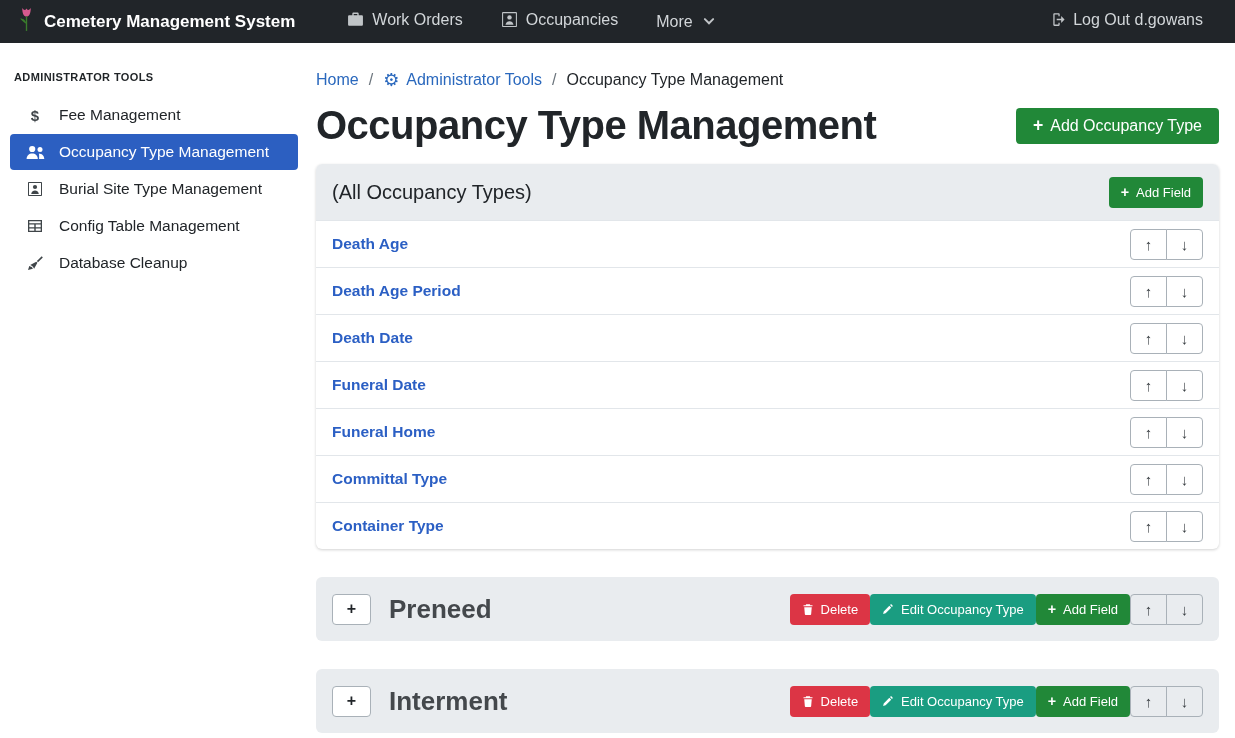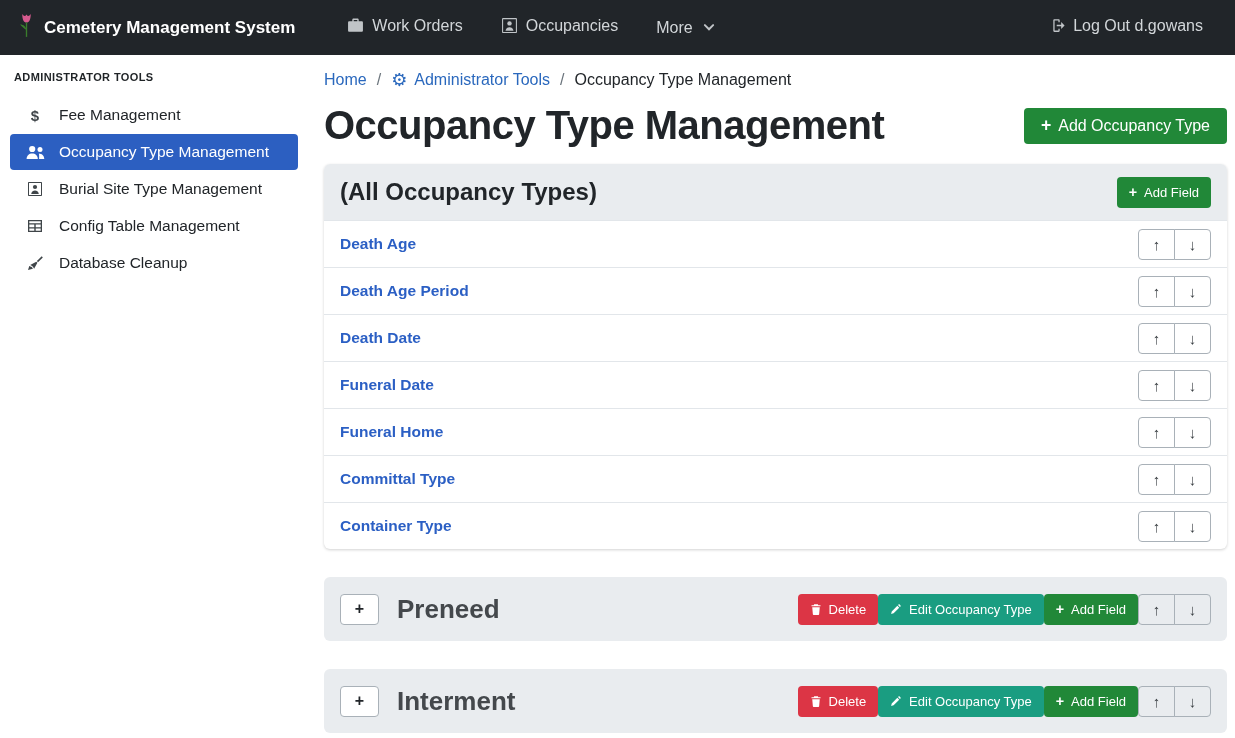--- a/index.html
+++ b/index.html
@@ -1,20 +1,20 @@
 <!DOCTYPE html>
 <html><head>
 <meta charset="utf-8">
 <style>
   * { margin:0; padding:0; box-sizing:border-box; }
   html,body { width:1235px; height:738px; overflow:hidden; background:#fff;
     font-family:"Liberation Sans","DejaVu Sans",sans-serif; color:#212529; }
 
   
-  .navbar { display:flex; align-items:center; height:55px; background:#212529;
+  .navbar { display:flex; align-items:center; height:43px; background:#212529;
     padding:0 18px; gap:10px; }
   .brand { display:flex; align-items:center; gap:9px; color:#fff; font-weight:700;
     font-size:17px; margin-right:28px; cursor:pointer; }
   .nav-link { display:flex; gap:8px; color:#d2d6d9; font-size:16px;
     padding:8px 14px; cursor:pointer; text-decoration:none; }
   .nav-link svg { opacity:.9; }
   .nav-spacer { flex:1; }
   .chev { display:inline-block; margin-left:2px; }
 
   
@@ -23,21 +23,21 @@
   .sidebar-heading { font-size:11px; font-weight:700; letter-spacing:.4px;
     color:#1f2326; margin:2px 0 14px 4px; }
   .side-item { display:flex; align-items:center; gap:13px; padding:9px 14px;
     font-size:15.5px; color:#212529; border-radius:4px; cursor:pointer; margin-bottom:1px; }
   .side-item .sicon { width:22px; display:flex; justify-content:center; color:#3f4549;
     font-weight:700; font-size:15px; }
   .side-item.active { background:#2c5fc1; color:#fff; }
   .side-item.active .sicon { color:#fff; }
 
   
-  .main { position:absolute; top:55px; left:324px; width:903px; }
+  .main { position:absolute; top:55px; left:316px; width:903px; }
   .breadcrumb { display:flex; align-items:center; gap:10px; margin-top:16px; font-size:16px; }
   .breadcrumb a { color:#2a68bd; text-decoration:none; cursor:pointer;
     display:flex; align-items:center; gap:7px; }
   .crumb-sep { color:#6c757d; }
   .crumb-current { color:#212529; }
   .gear { color:#2a68bd; font-size:18px; line-height:1; }
 
   .title-row { display:flex; align-items:center; justify-content:space-between; margin-top:14px; }
   h1 { font-size:40px; font-weight:600; letter-spacing:-.5px; }
 
@@ -48,21 +48,21 @@
   .btn-teal    { background:#1a9d81;text-align:center; }
   .btn-lg { font-size:16px; padding:9px 17px; }
   .btn-sm { font-size:13px; height:31px; padding:0 12px; }
   .plus { font-weight:700; font-size:1.1em; line-height:1; }
 
   
   .card { margin-top:16px; border-radius:6px; box-shadow:0 1px 3px rgba(0,0,0,.18);
     overflow:hidden; background:#fff; }
   .card-header { background:#e9ecef; padding:12px 16px; display:flex; align-items:center;
     justify-content:space-between; height:56px; }
-  .card-title { font-size:24px; font-weight:700;text-align:right; }
+  .card-title { font-size:20px; font-weight:400;text-align:right; }
   .field-row { display:flex; align-items:center; justify-content:space-between;
     padding:8px 16px; height:47px; border-top:1px solid #e2e6ea; }
   .field-link { color:#2b5fc4; font-weight:700; font-size:15.5px; text-decoration:none; cursor:pointer; }
   .btn-group { display:inline-flex; }
   .btn-arrow { width:37px; height:31px; background:#fff; border:1px solid #a9b1b8;
     color:#3e4347; font-size:15px; cursor:pointer; font-family:inherit; }
   .btn-group .btn-arrow:first-child { border-radius:4px 0 0 4px; }
   .btn-group .btn-arrow:last-child  { border-radius:0 4px 4px 0; margin-left:-1px; }
   .on-gray .btn-arrow { background:transparent; }
 

